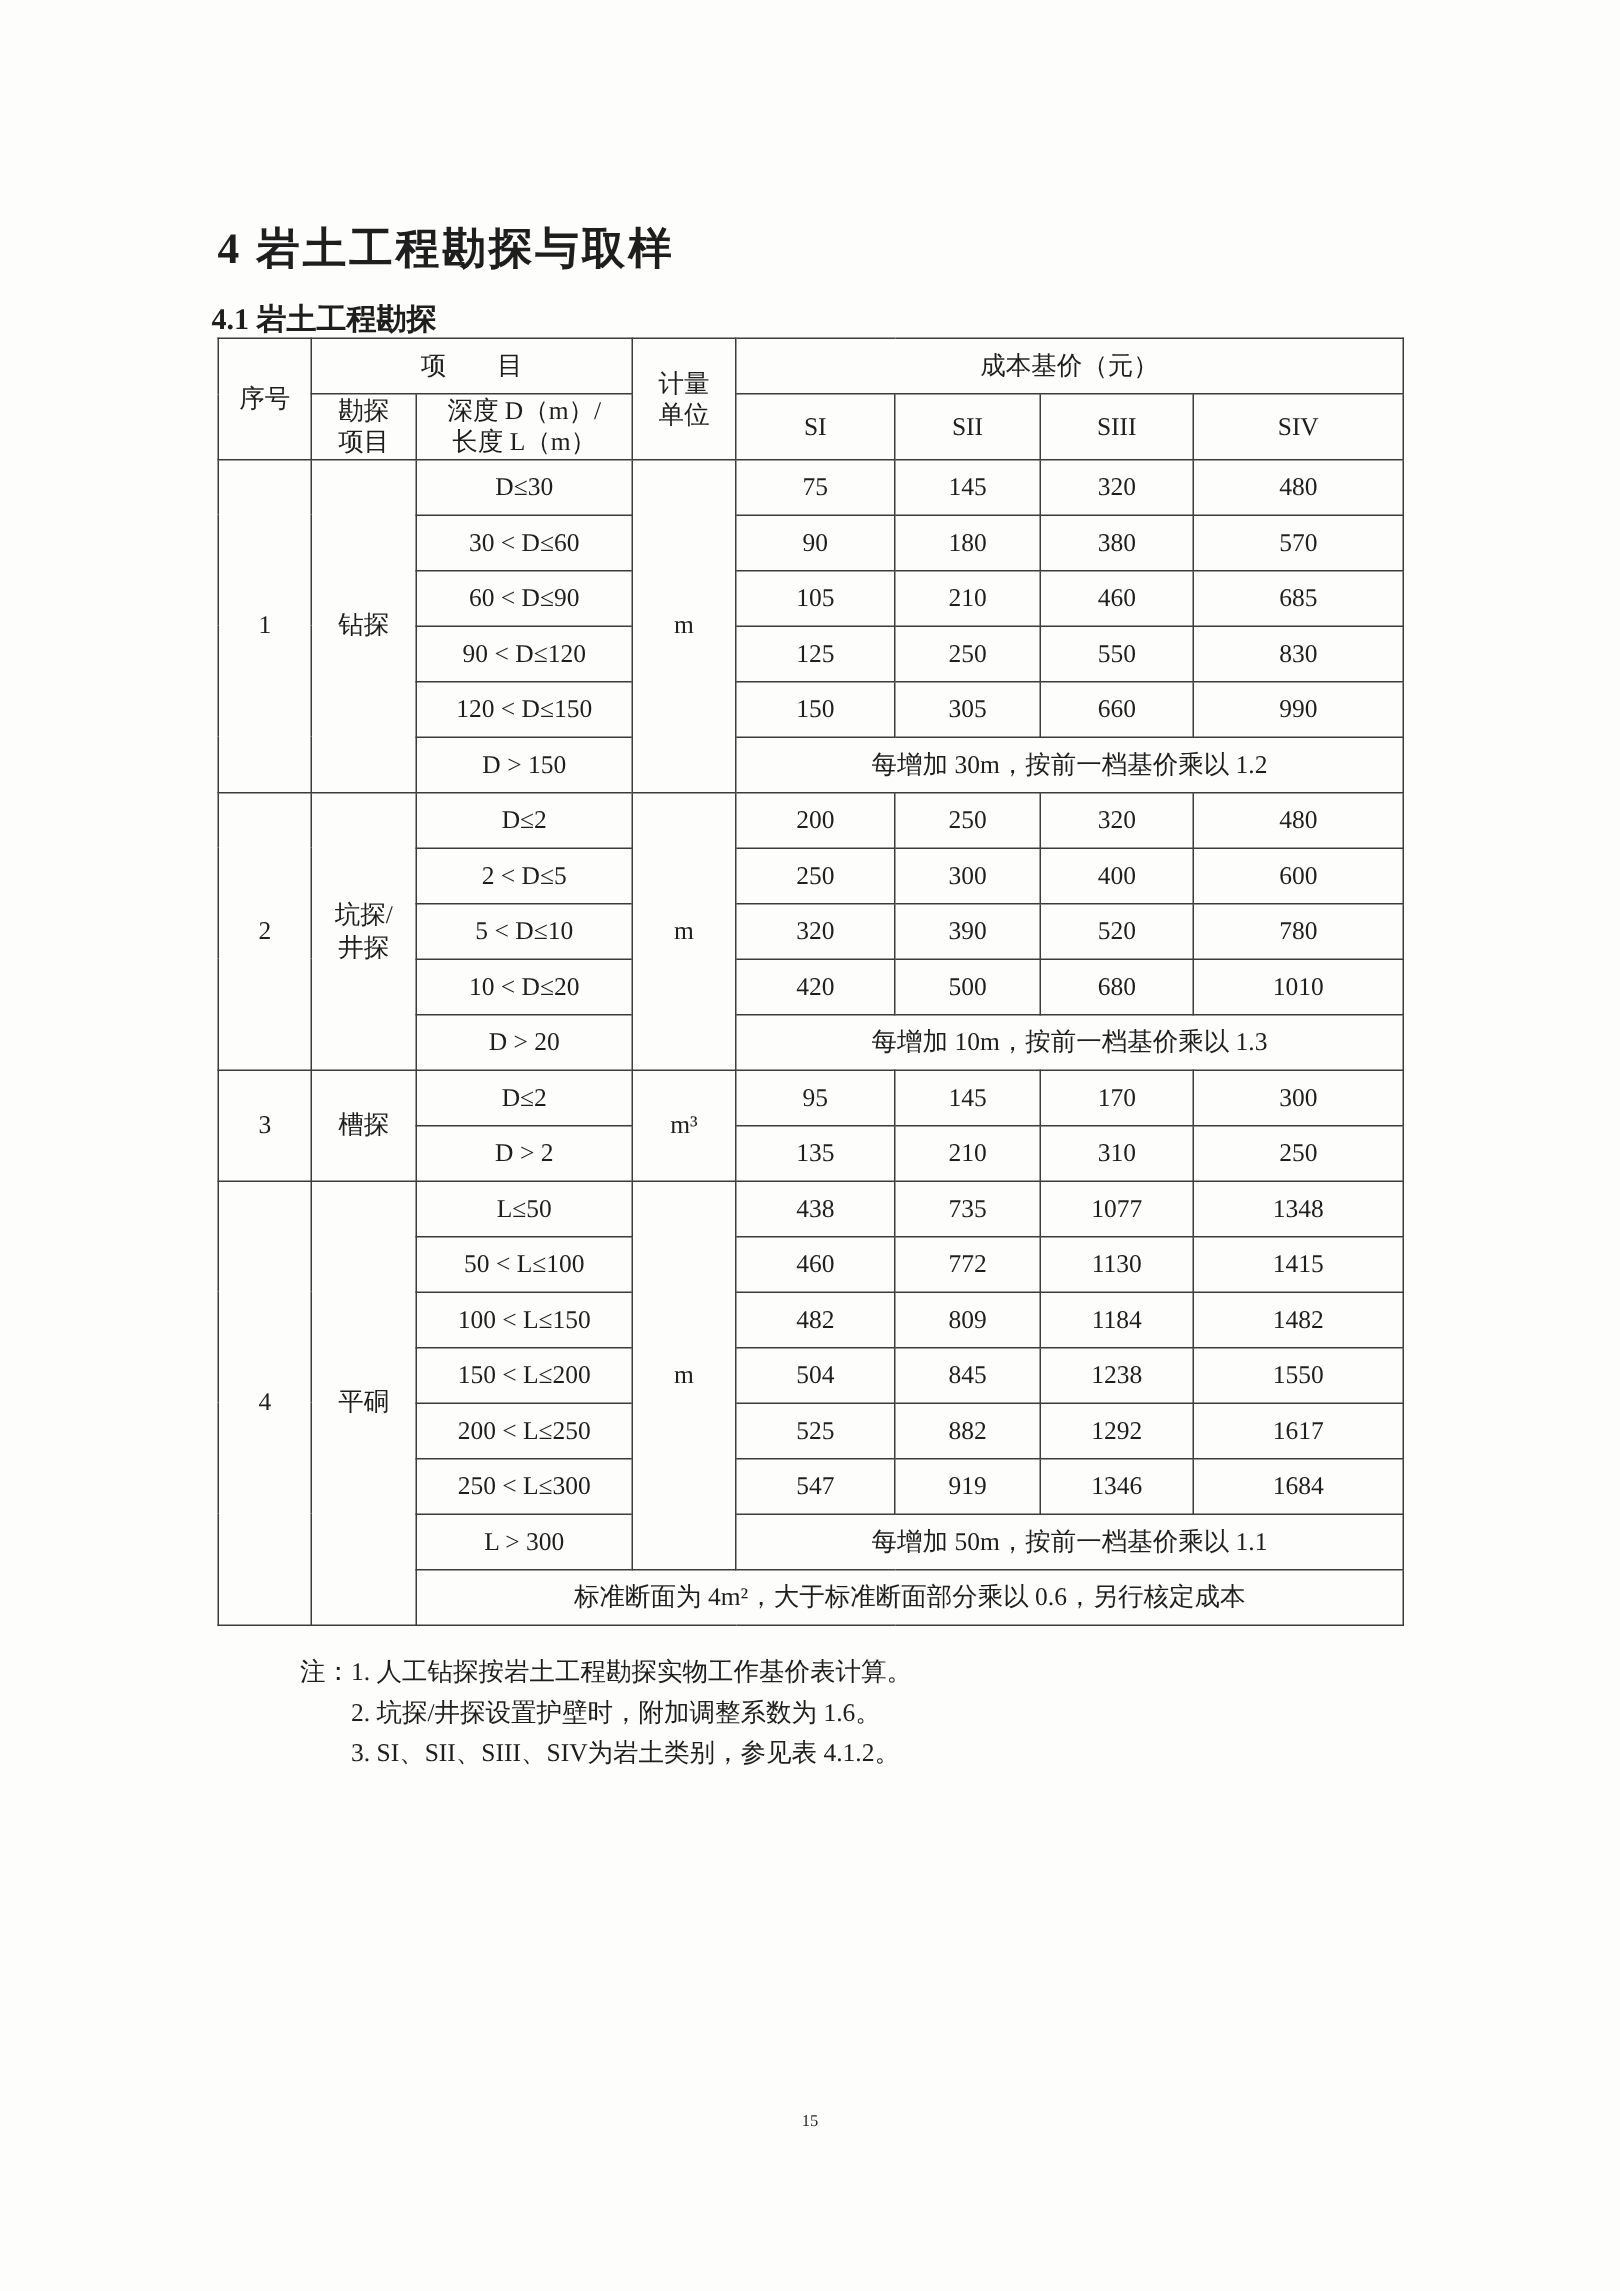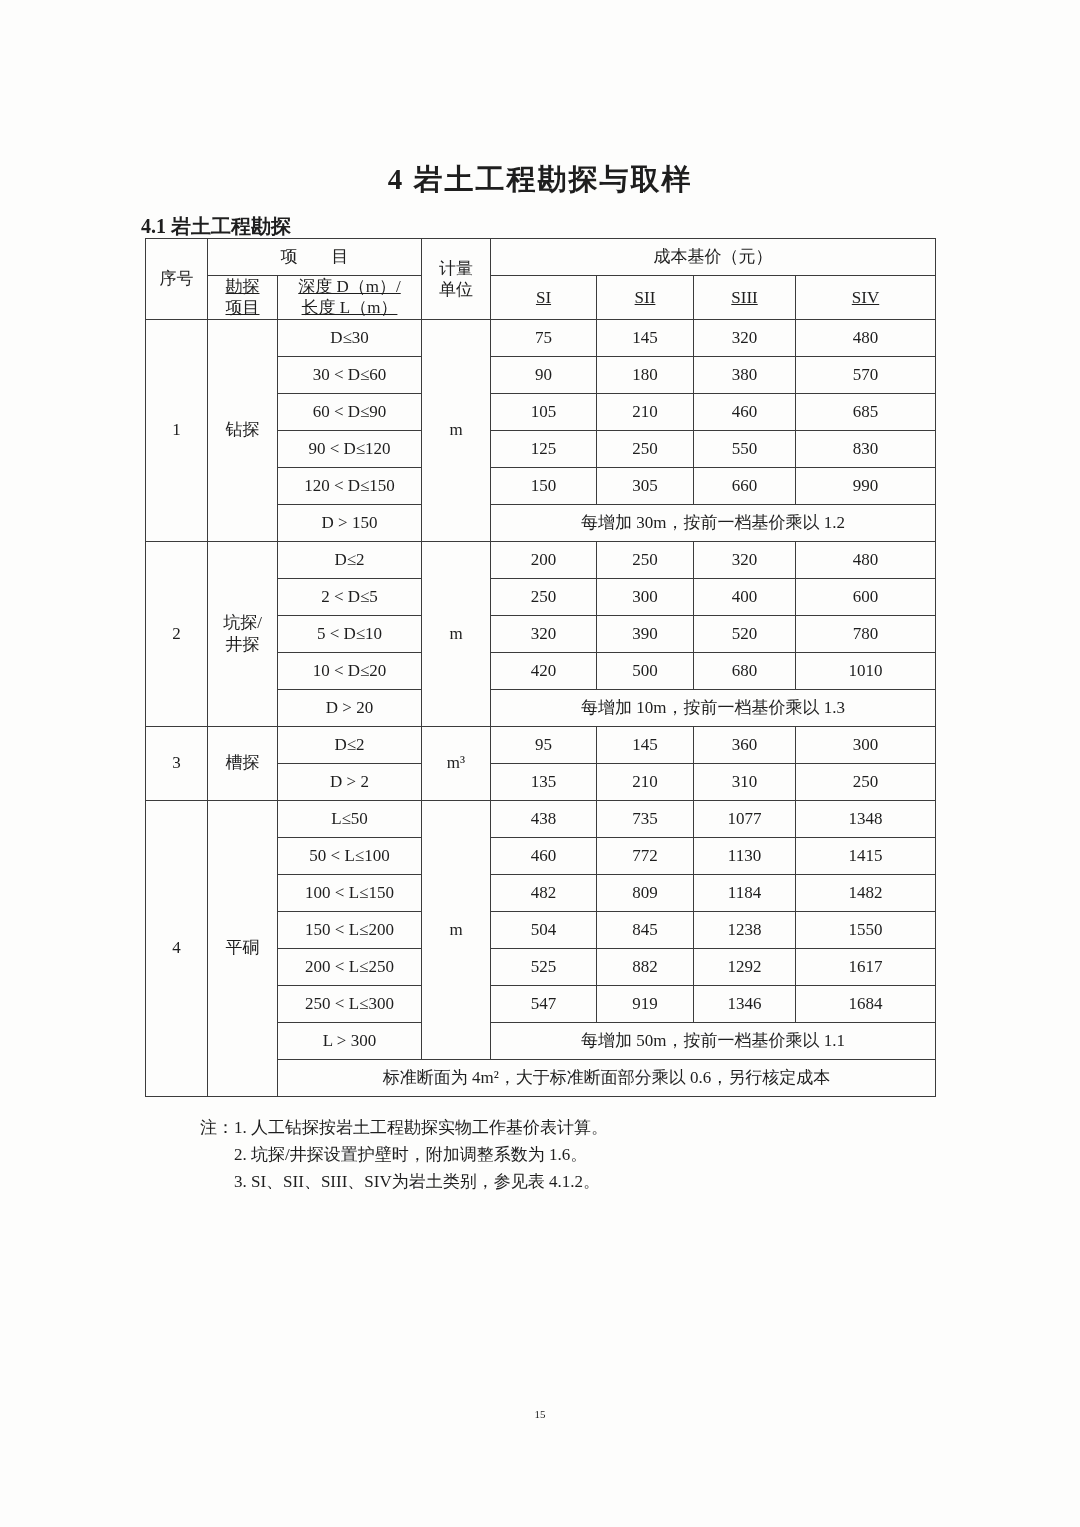--- a/index.html
+++ b/index.html
@@ -10,26 +10,26 @@
     font-family:"Liberation Serif","DejaVu Serif",serif;
     position:relative;
     overflow:hidden;
   }
   .content{
     position:absolute;
     left:145px; top:150px;
     width:790px;
   }
   .doc-title{
-    text-align:center;
+    text-align:left;
     font-size:29px;
     font-weight:bold;
     letter-spacing:2px;
     line-height:32px;
-    margin:13px;
+    margin:0;
   }
   .section-heading{
     margin:19px 0 0 -4px;
     font-size:20px;
     font-weight:bold;
     line-height:24px;
   }
   .table-caption{
     margin:32px 0 5px -4px;
     font-size:19px;
@@ -45,21 +45,21 @@
   .cost-table td,.cost-table th{
     border:1.5px solid #3c3c3c;
     padding:0;
     font-weight:normal;
     text-align:center;
     vertical-align:middle;
     line-height:1.25;
     overflow:hidden;
   }
   .hr1{height:34px;}
-  .hr2{height:49px;text-decoration:underline;}
+  .hr2{height:49px;}
   .cost-table tr{height:37px;}
   .two-line{white-space:pre-line;}
   .range-cell{text-align:left;padding-left:12px;}
   .span-note{text-align:left;padding-left:15px;}
   .footer-note{text-align:left;padding-left:15px;}
   .notes{
     margin-top:17px;
     padding-left:55px;
     font-size:17px;
     line-height:27px;
@@ -198,21 +198,21 @@
         <td colspan="4" class="span-note">每增加 10m，按前一档基价乘以 1.3</td>
       </tr>
 
       <tr>
         <td rowspan="2">3</td>
         <td rowspan="2">槽探</td>
         <td class="range-cell">D≤2</td>
         <td rowspan="2">m³</td>
         <td>95</td>
         <td>145</td>
-        <td>360</td>
+        <td>170</td>
         <td>300</td>
       </tr>
       <tr>
         <td class="range-cell">D &gt; 2</td>
         <td>135</td>
         <td>210</td>
         <td>310</td>
         <td>250</td>
       </tr>
 

